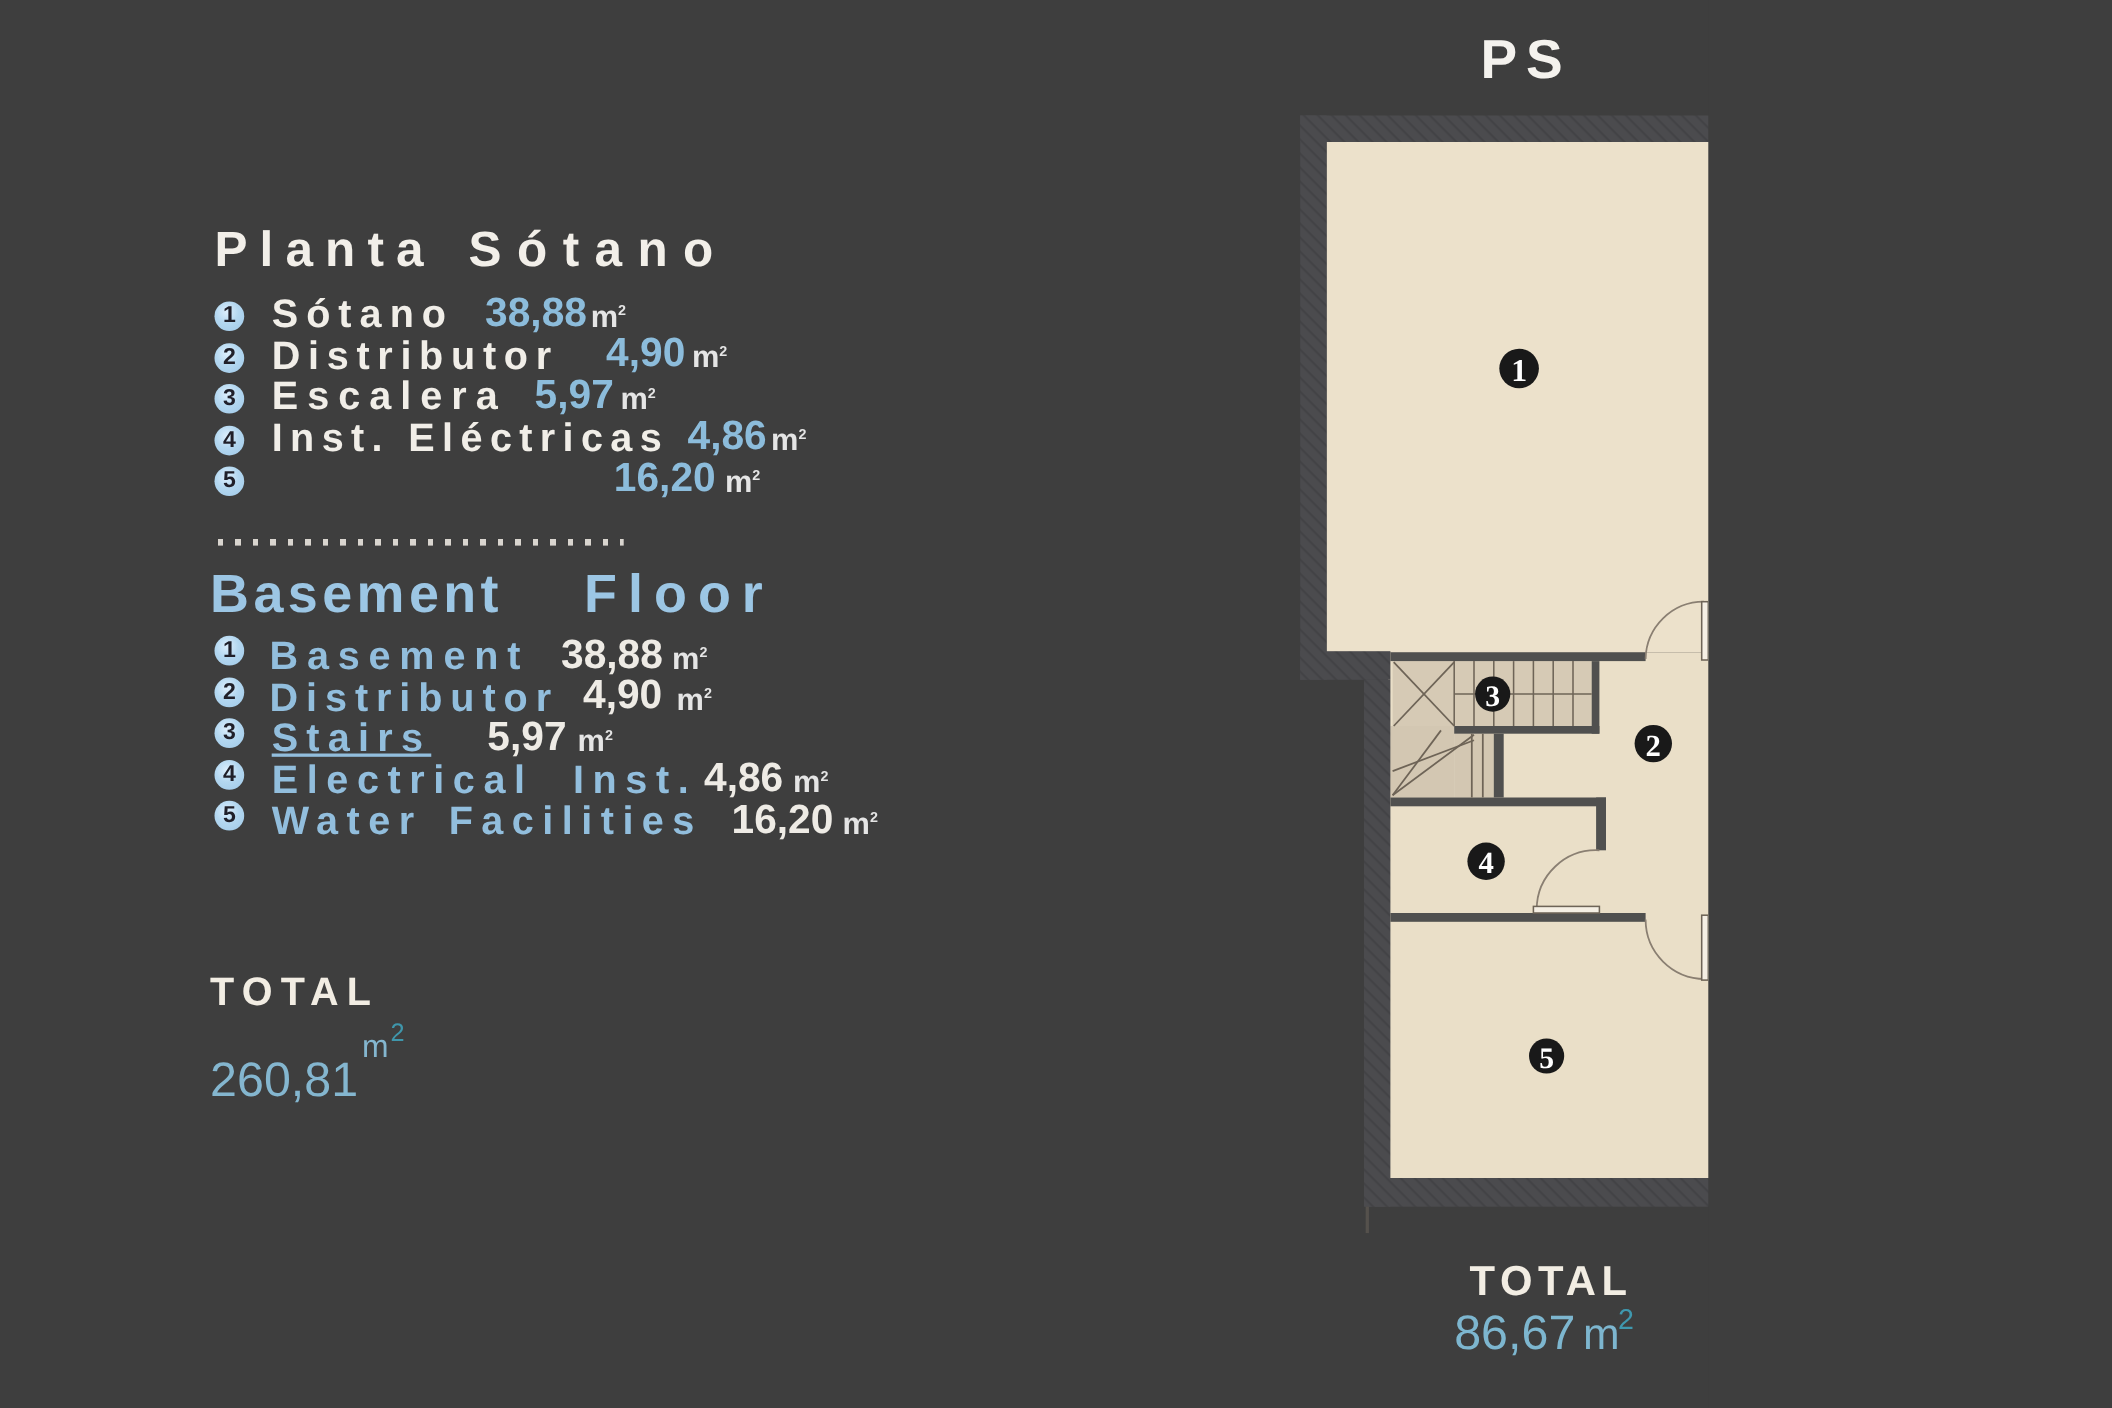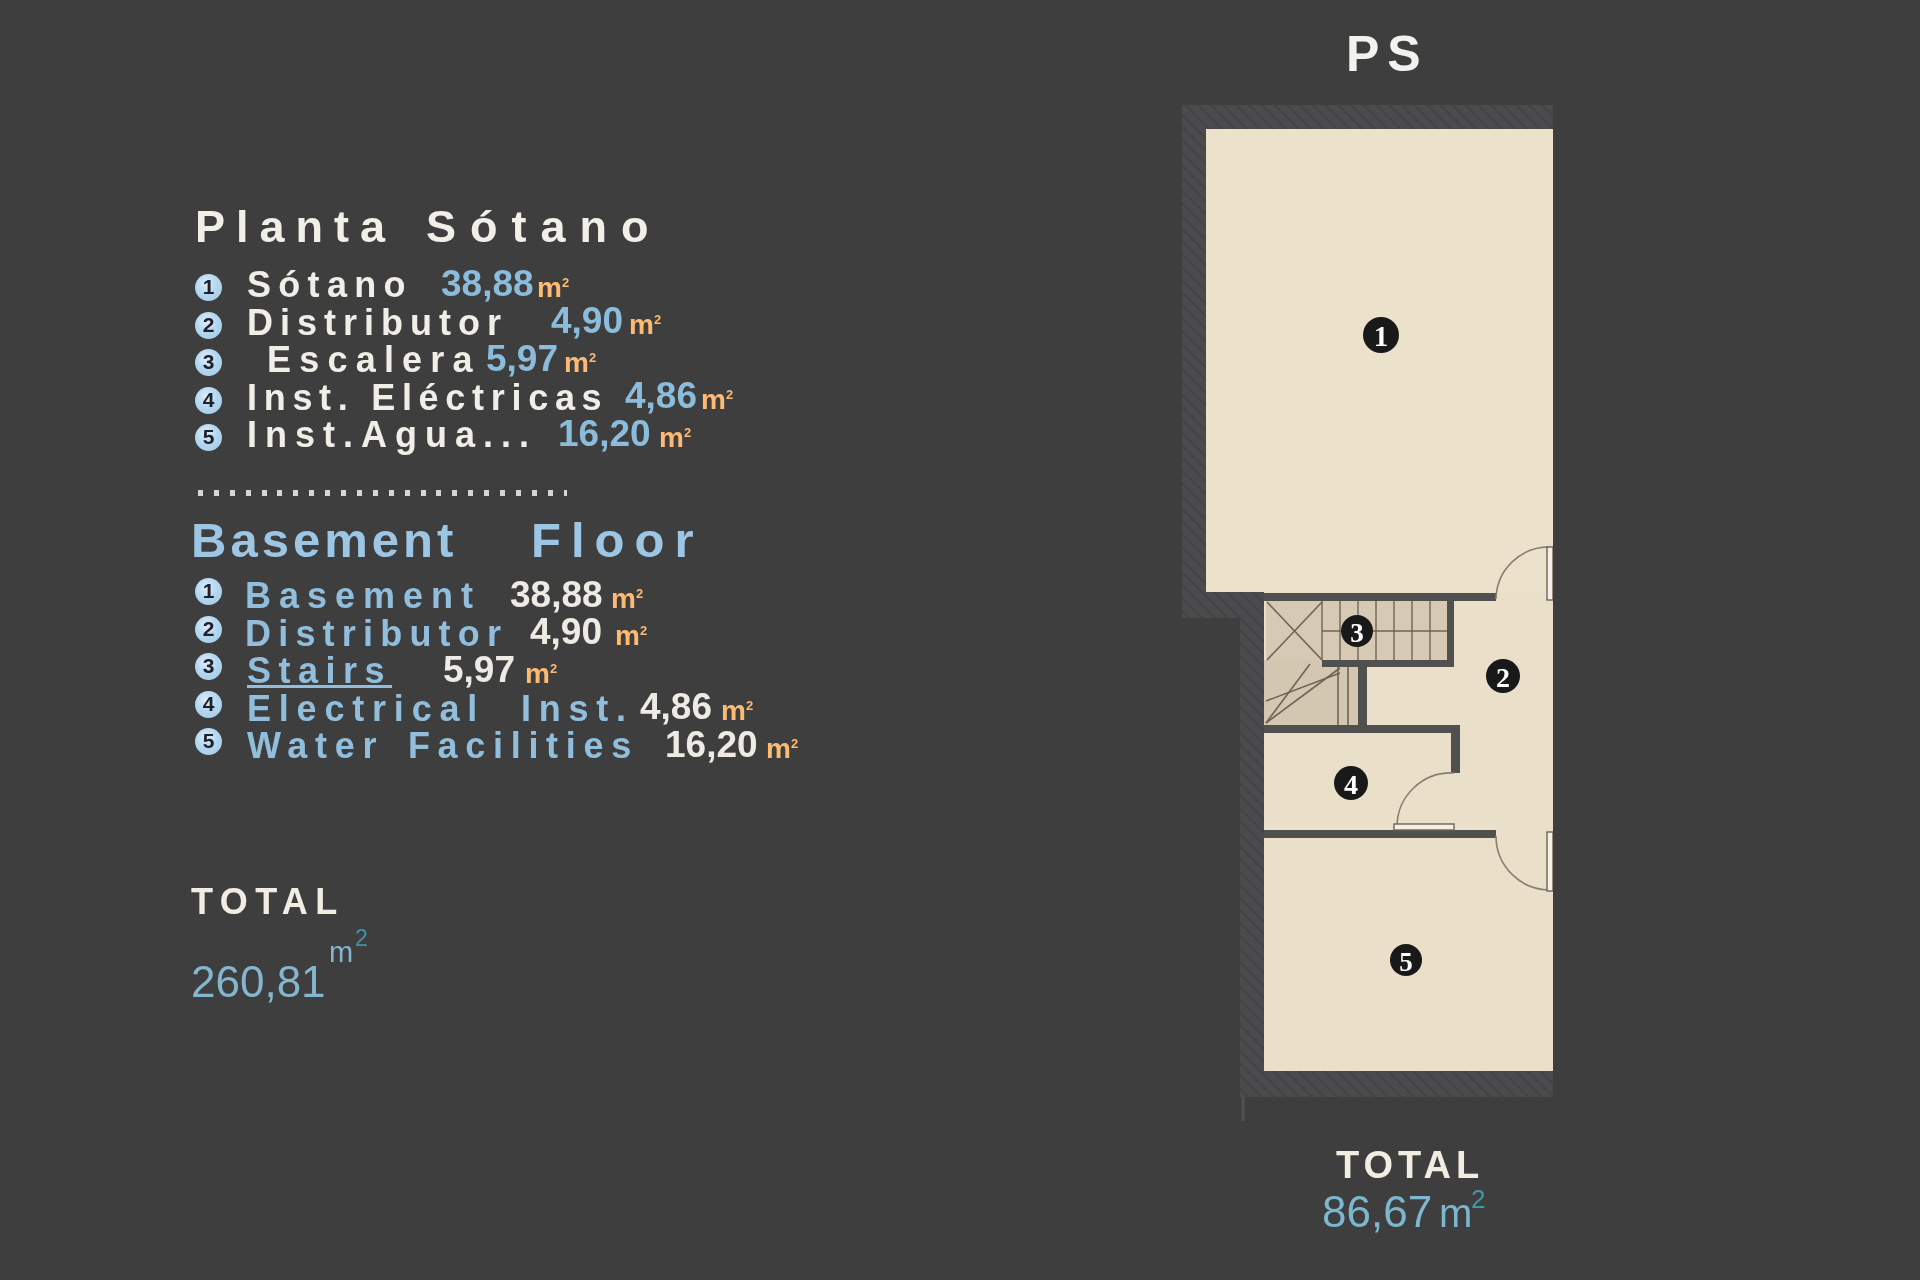--- a/index.html
+++ b/index.html
@@ -3,21 +3,21 @@
 <meta charset="utf-8">
 <style>
   html,body{margin:0;padding:0;background:#3e3e3e;}
   #page{position:relative;width:1553px;height:1280px;background:#3e3e3e;overflow:hidden;
         font-family:"Liberation Sans", sans-serif;}
   .abs{position:absolute;white-space:nowrap;}
   .name-w{color:#f1eee8;font-weight:bold;font-size:36px;letter-spacing:8.5px;}
   .name-b{color:#92bedd;font-weight:bold;font-size:36px;letter-spacing:9px;}
   .val-b{color:#8cbcdb;font-weight:bold;font-size:37px;letter-spacing:0px;}
   .val-w{color:#eeebe5;font-weight:bold;font-size:37px;letter-spacing:0px;}
-  .unit{color:#fdba74;font-weight:bold;font-size:28px;}
+  .unit{color:#e5e5e5;font-weight:bold;font-size:28px;}
   .unit sup{font-size:13px;}
   .bullet{position:absolute;width:27px;height:27px;border-radius:50%;
           background:radial-gradient(circle at 42% 35%, #ddeffd 0%, #b3d7f0 45%, #a0c9e8 100%);
           color:#20202a;font-weight:bold;font-size:21px;line-height:26px;text-align:center;}
 </style>
 </head>
 <body>
 <div id="page">
 
   <div class="abs" style="left:1346px;top:25px;font-size:50px;font-weight:bold;color:#f4f2ee;letter-spacing:8px;">PS</div>
@@ -29,31 +29,30 @@
   <div class="abs name-w" style="left:247px;top:264px;letter-spacing:7.3px;">Sótano</div>
   <div class="abs val-b" style="left:441px;top:263px;">38,88</div>
   <div class="abs unit" style="left:537px;top:272px;">m<sup>2</sup></div>
 
   <div class="bullet" style="left:195px;top:312px;">2</div>
   <div class="abs name-w" style="left:247px;top:302px;letter-spacing:7px;">Distributor</div>
   <div class="abs val-b" style="left:551px;top:300px;">4,90</div>
   <div class="abs unit" style="left:629px;top:309px;">m<sup>2</sup></div>
 
   <div class="bullet" style="left:195px;top:349px;">3</div>
-  <div class="abs name-w" style="left:247px;top:339px;letter-spacing:8.2px;margin-left:20px;">Escalera</div>
+  <div class="abs name-w" style="left:247px;top:339px;letter-spacing:8.2px;">Escalera</div>
   <div class="abs val-b" style="left:486px;top:338px;">5,97</div>
   <div class="abs unit" style="left:564px;top:347px;">m<sup>2</sup></div>
 
   <div class="bullet" style="left:195px;top:387px;">4</div>
   <div class="abs name-w" style="left:247px;top:377px;letter-spacing:6.7px;">Inst. Eléctricas</div>
   <div class="abs val-b" style="left:625px;top:375px;">4,86</div>
   <div class="abs unit" style="left:701px;top:384px;">m<sup>2</sup></div>
 
   <div class="bullet" style="left:195px;top:424px;">5</div>
-  <div class="abs name-w" style="left:247px;top:414px;letter-spacing:8px;">Inst.Agua...</div>
   <div class="abs val-b" style="left:558px;top:413px;">16,20</div>
   <div class="abs unit" style="left:659px;top:422px;">m<sup>2</sup></div>
 
   <div class="abs" style="left:198px;top:490px;width:369px;height:6px;
        background:repeating-linear-gradient(90deg,#d9d5cf 0 5px,rgba(0,0,0,0) 5px 15.9px);"></div>
 
   <div class="abs" style="left:191px;top:512px;font-size:49px;font-weight:bold;color:#9cc6e4;letter-spacing:4px;">Basement</div>
   <div class="abs" style="left:531px;top:512px;font-size:49px;font-weight:bold;color:#9cc6e4;letter-spacing:10px;">Floor</div>
 
   <div class="bullet" style="left:195px;top:578px;">1</div>

